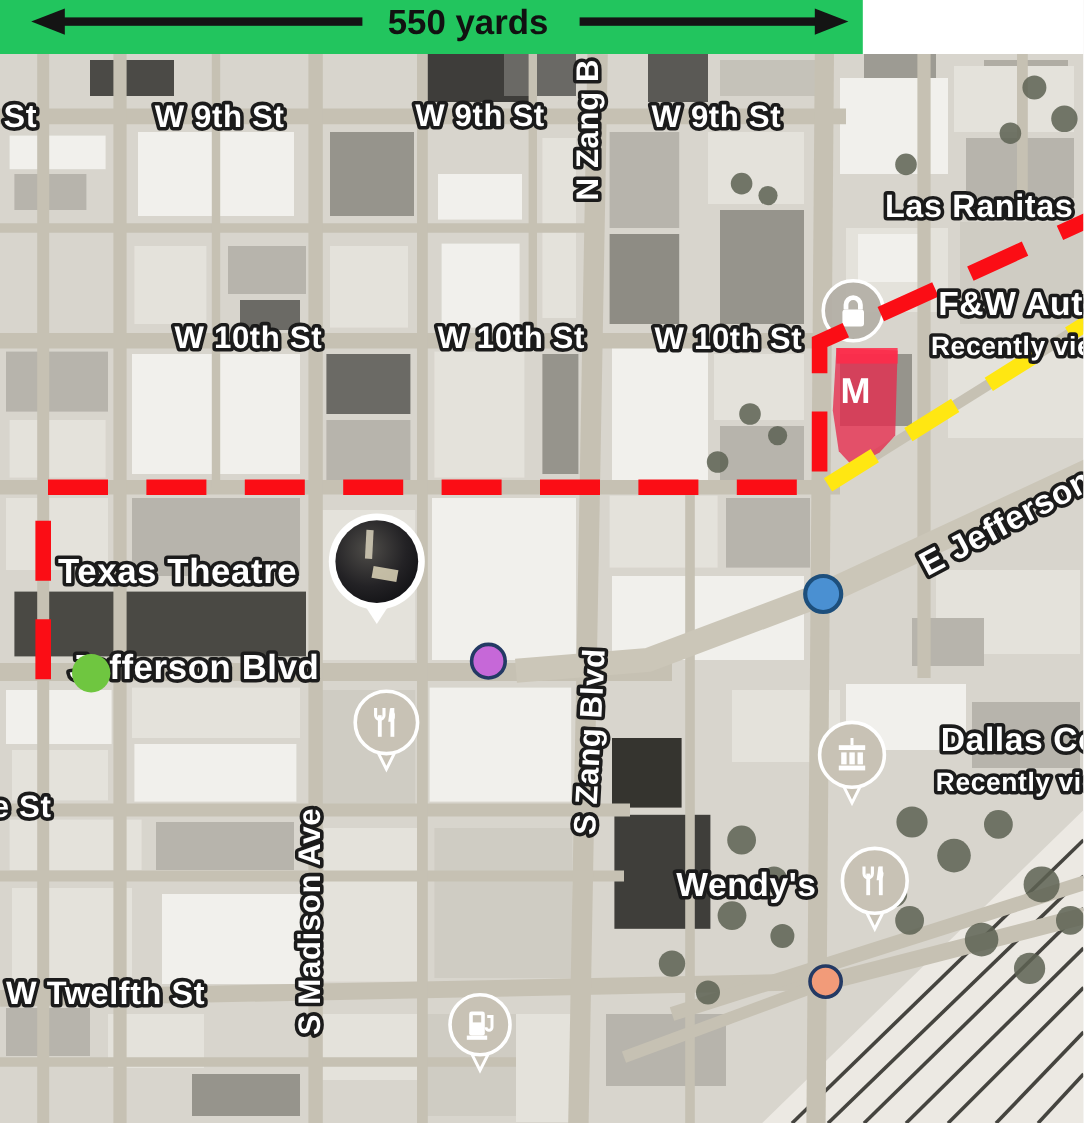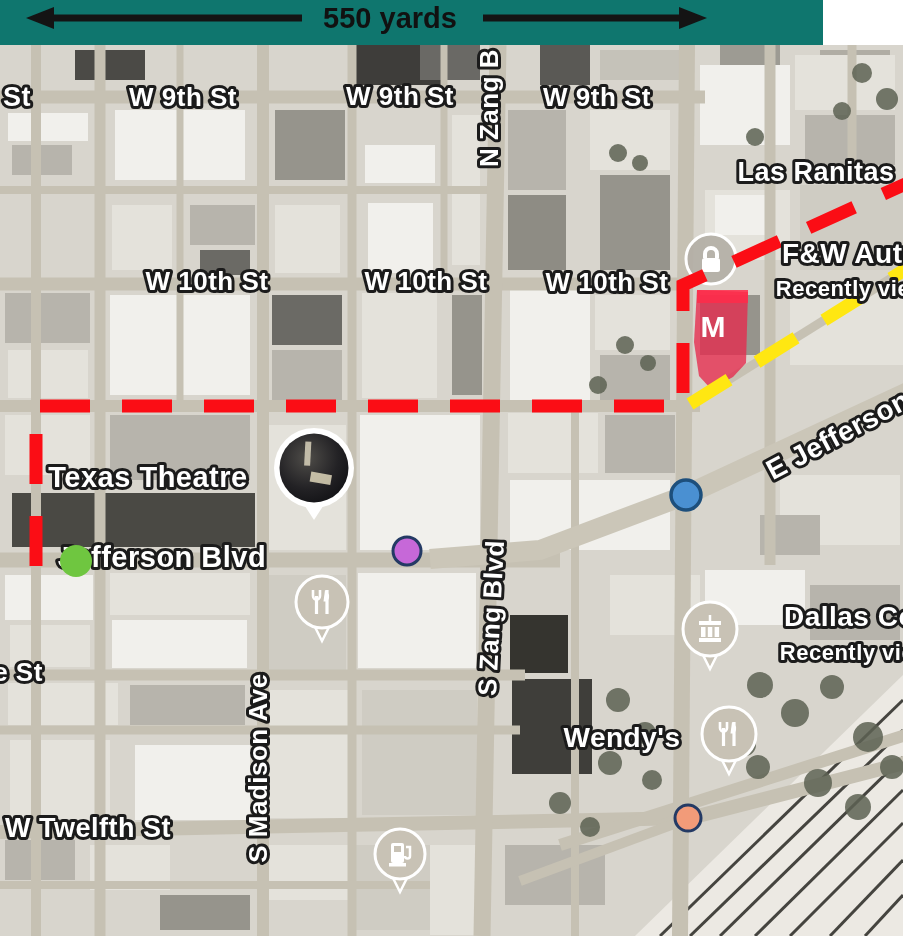--- a/index.html
+++ b/index.html
@@ -1,18 +1,18 @@
 <!DOCTYPE html>
 <html><head>
 <meta charset="utf-8">
 <style>
   html,body{margin:0;padding:0;background:#ffffff;}
   .stage{position:relative;width:903px;height:936px;overflow:hidden;background:#fff;
          font-family:"Liberation Sans",sans-serif;}
-  .scalebar{position:absolute;top:0;left:0;width:823px;height:45px;background:#0f766e;}
+  .scalebar{position:absolute;top:0;left:0;width:719px;height:45px;background:#22c55e;}
   .mapwrap{position:absolute;top:45px;left:0;width:903px;height:891px;}
   svg{display:block;}
   .maplabel{fill:#ffffff;stroke:#1b1b1b;stroke-width:6px;stroke-linejoin:round;
             paint-order:stroke;font-weight:700;text-anchor:middle;
             font-family:"Liberation Sans",sans-serif;letter-spacing:.5px;}
   .scaletext{fill:#111;font-weight:600;font-family:"Liberation Sans",sans-serif;text-anchor:middle;}
 </style>
 </head>
 <body>
 

